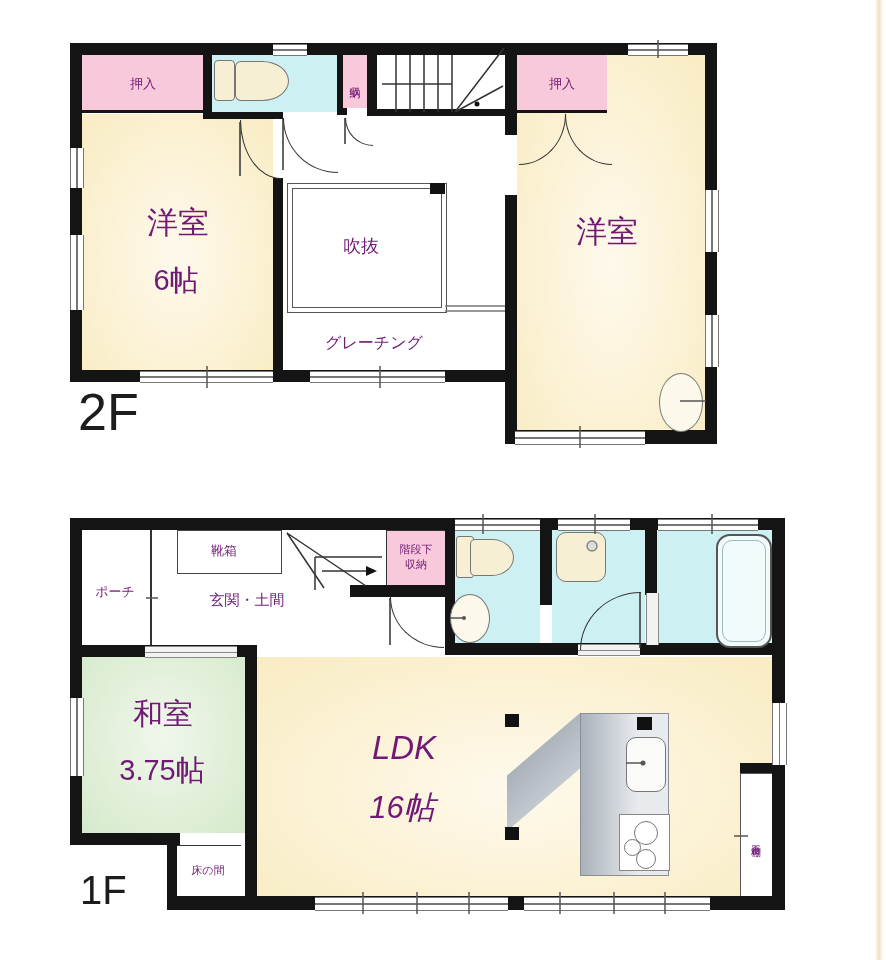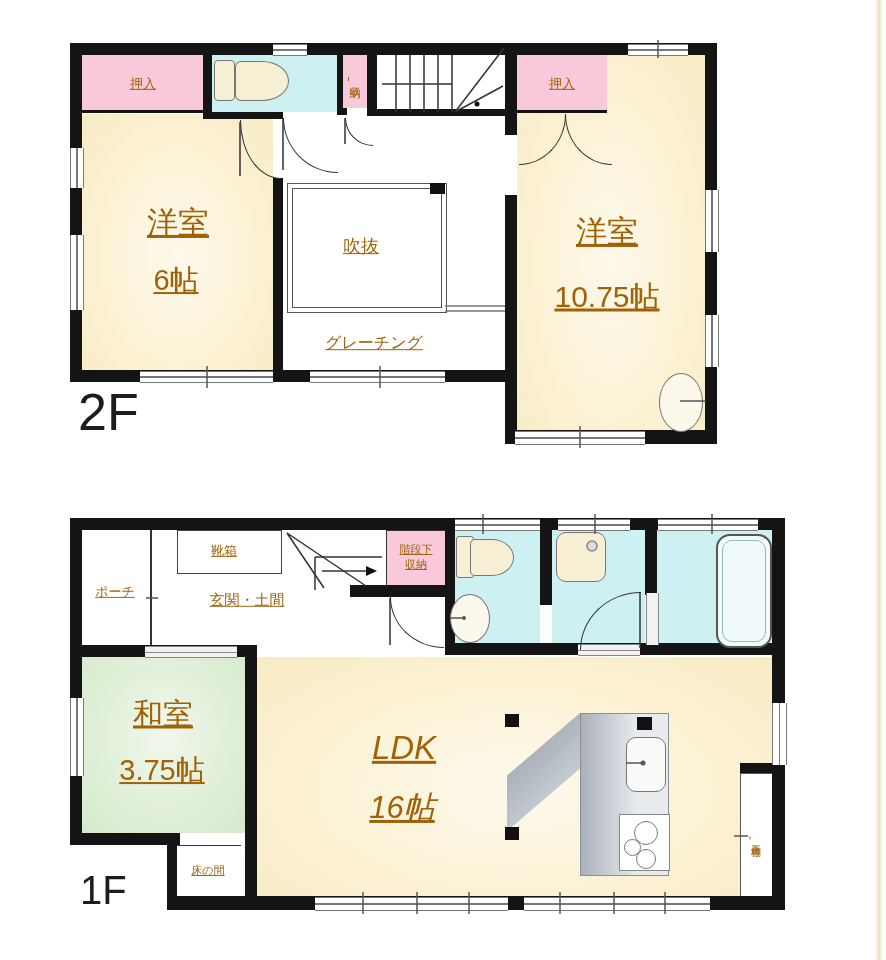--- a/index.html
+++ b/index.html
@@ -12,21 +12,21 @@
   .pink{background:#f8c9db;}
   .cyan{background:#cdf1f3;}
   .winH{position:absolute;background:#fff;border-top:1.5px solid #777;border-bottom:1.5px solid #777;}
   .winH::after{content:"";position:absolute;left:0;right:0;top:50%;height:1.5px;margin-top:-1px;background:#777;}
   .winV{position:absolute;background:#fff;border-left:1.5px solid #777;border-right:1.5px solid #777;}
   .winV::after{content:"";position:absolute;top:0;bottom:0;left:50%;width:1.5px;margin-left:-1px;background:#777;}
   .winGrayH{position:absolute;background:#f2f2f2;border-top:1.5px solid #888;border-bottom:1.5px solid #888;}
   .winGrayH::after{content:"";position:absolute;left:0;right:0;top:50%;height:1px;background:#888;}
   .winGrayV{position:absolute;background:#f2f2f2;border-left:1.5px solid #888;border-right:1.5px solid #888;}
   .arc{position:absolute;}
-  .lbl{position:absolute;transform:translate(-50%,-50%);color:#a16207;white-space:nowrap;line-height:1.1;text-decoration:underline;}
+  .lbl{position:absolute;transform:translate(-50%,-50%);color:#701a75;white-space:nowrap;line-height:1.1;}
   .lblL{position:absolute;transform:translate(0,-50%);color:#1d1d1d;white-space:nowrap;}
   .vtext{writing-mode:vertical-rl;text-orientation:upright;letter-spacing:2px;}
   .fix{position:absolute;background:#f6efd3;border:1.5px solid #777;}
   .whitefix{position:absolute;background:#fff;border:1.5px solid #777;}
   .blk{position:absolute;background:#111;}
   svg.overlay{position:absolute;left:0;top:0;pointer-events:none;}
 </style>
 </head>
 <body>
 
@@ -80,21 +80,20 @@
   <div class="fix" style="left:659px;top:373px;width:42px;height:57px;border-radius:50%;background:#fdf8ec;"></div>
 
   <div class="lbl" style="left:143px;top:84px;font-size:13px;">押入</div>
   <div class="lbl vtext" style="left:355px;top:79px;font-size:11px;">収納</div>
   <div class="lbl" style="left:562px;top:84px;font-size:13px;">押入</div>
   <div class="lbl" style="left:178px;top:223px;font-size:31px;">洋室</div>
   <div class="lbl" style="left:176px;top:281px;font-size:29px;">6帖</div>
   <div class="lbl" style="left:361px;top:247px;font-size:18px;">吹抜</div>
   <div class="lbl" style="left:374px;top:343px;font-size:16px;">グレーチング</div>
   <div class="lbl" style="left:607px;top:232px;font-size:31px;">洋室</div>
-  <div class="lbl" style="left:607px;top:296px;font-size:30px;">10.75帖</div>
   <div class="lblL" style="left:78px;top:412px;font-size:52px;">2F</div>
 
   <div class="room green" style="left:82px;top:657px;width:163px;height:176px;"></div>
   <div class="room cream" style="left:257px;top:657px;width:515px;height:241px;"></div>
   <div class="room cyan" style="left:455px;top:530px;width:85px;height:113px;"></div>
   <div class="room cyan" style="left:552px;top:530px;width:93px;height:113px;"></div>
   <div class="room cyan" style="left:657px;top:530px;width:115px;height:113px;"></div>
   <div class="room pink" style="left:386px;top:530px;width:59px;height:55px;border:1px solid #333;"></div>
   <div class="room" style="left:82px;top:530px;width:68px;height:120px;background:#fff;border-right:2px solid #333;"></div>
   <div class="whitefix" style="left:177px;top:530px;width:103px;height:42px;border-color:#444;background:#fff;"></div>

